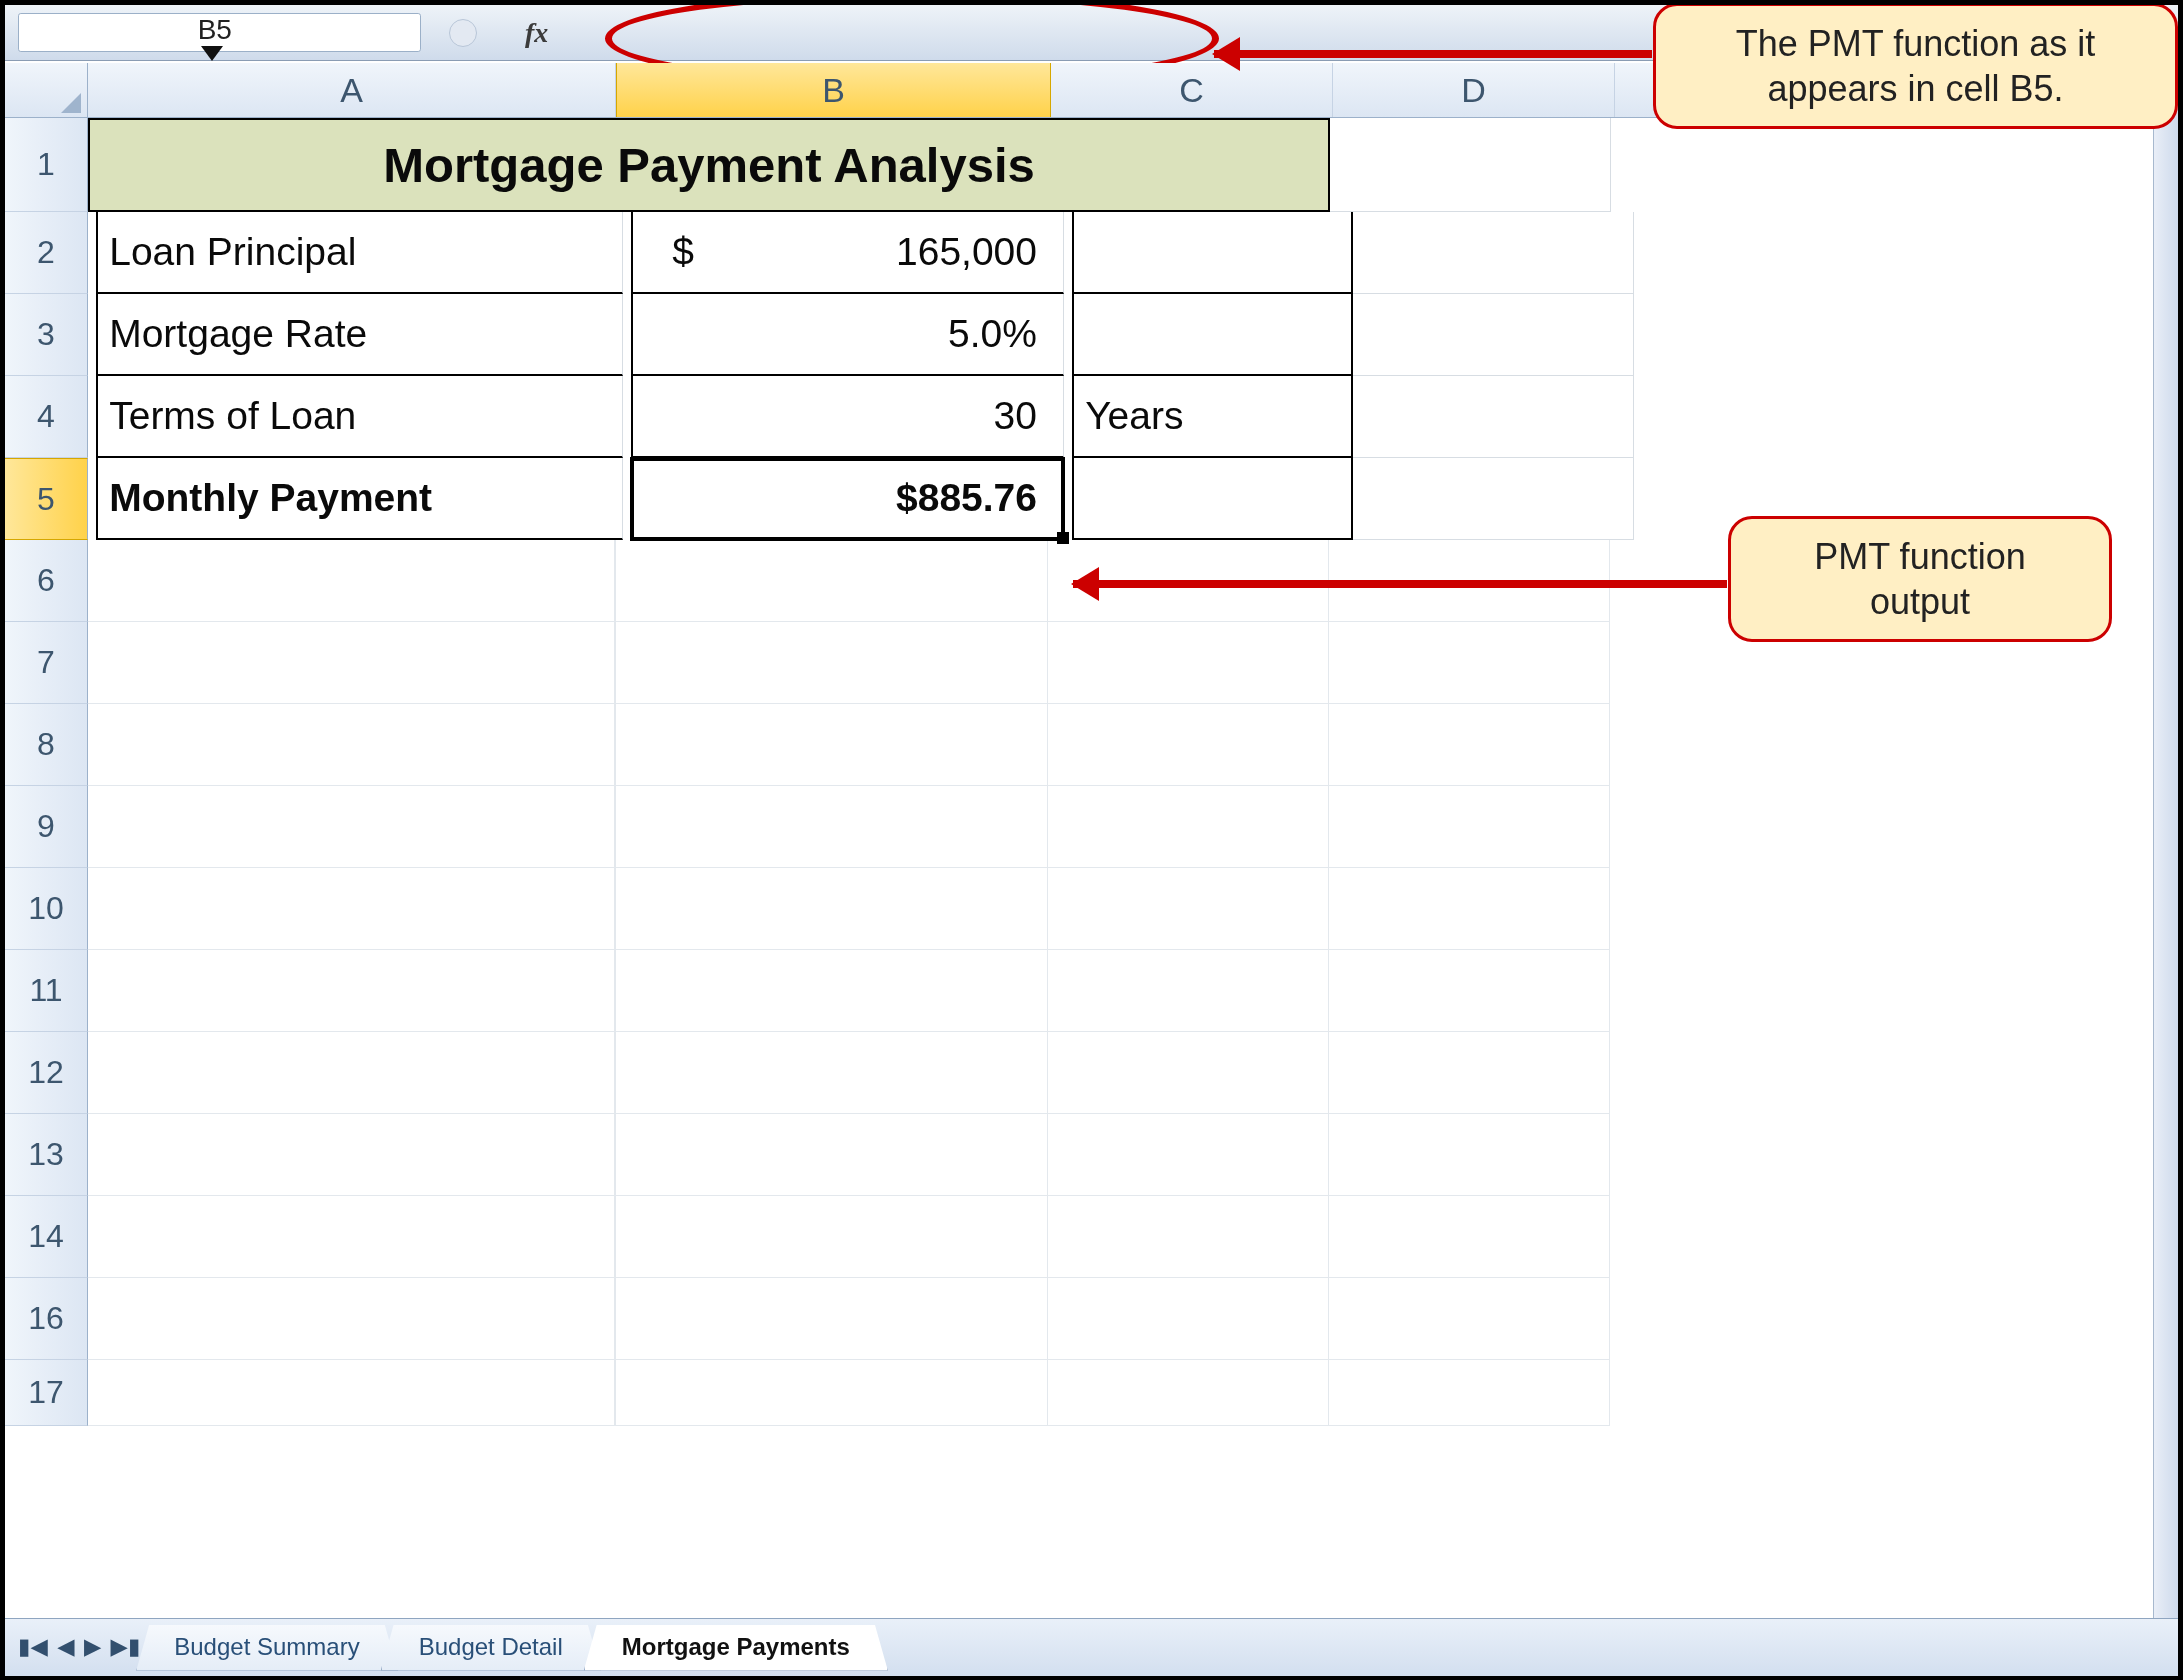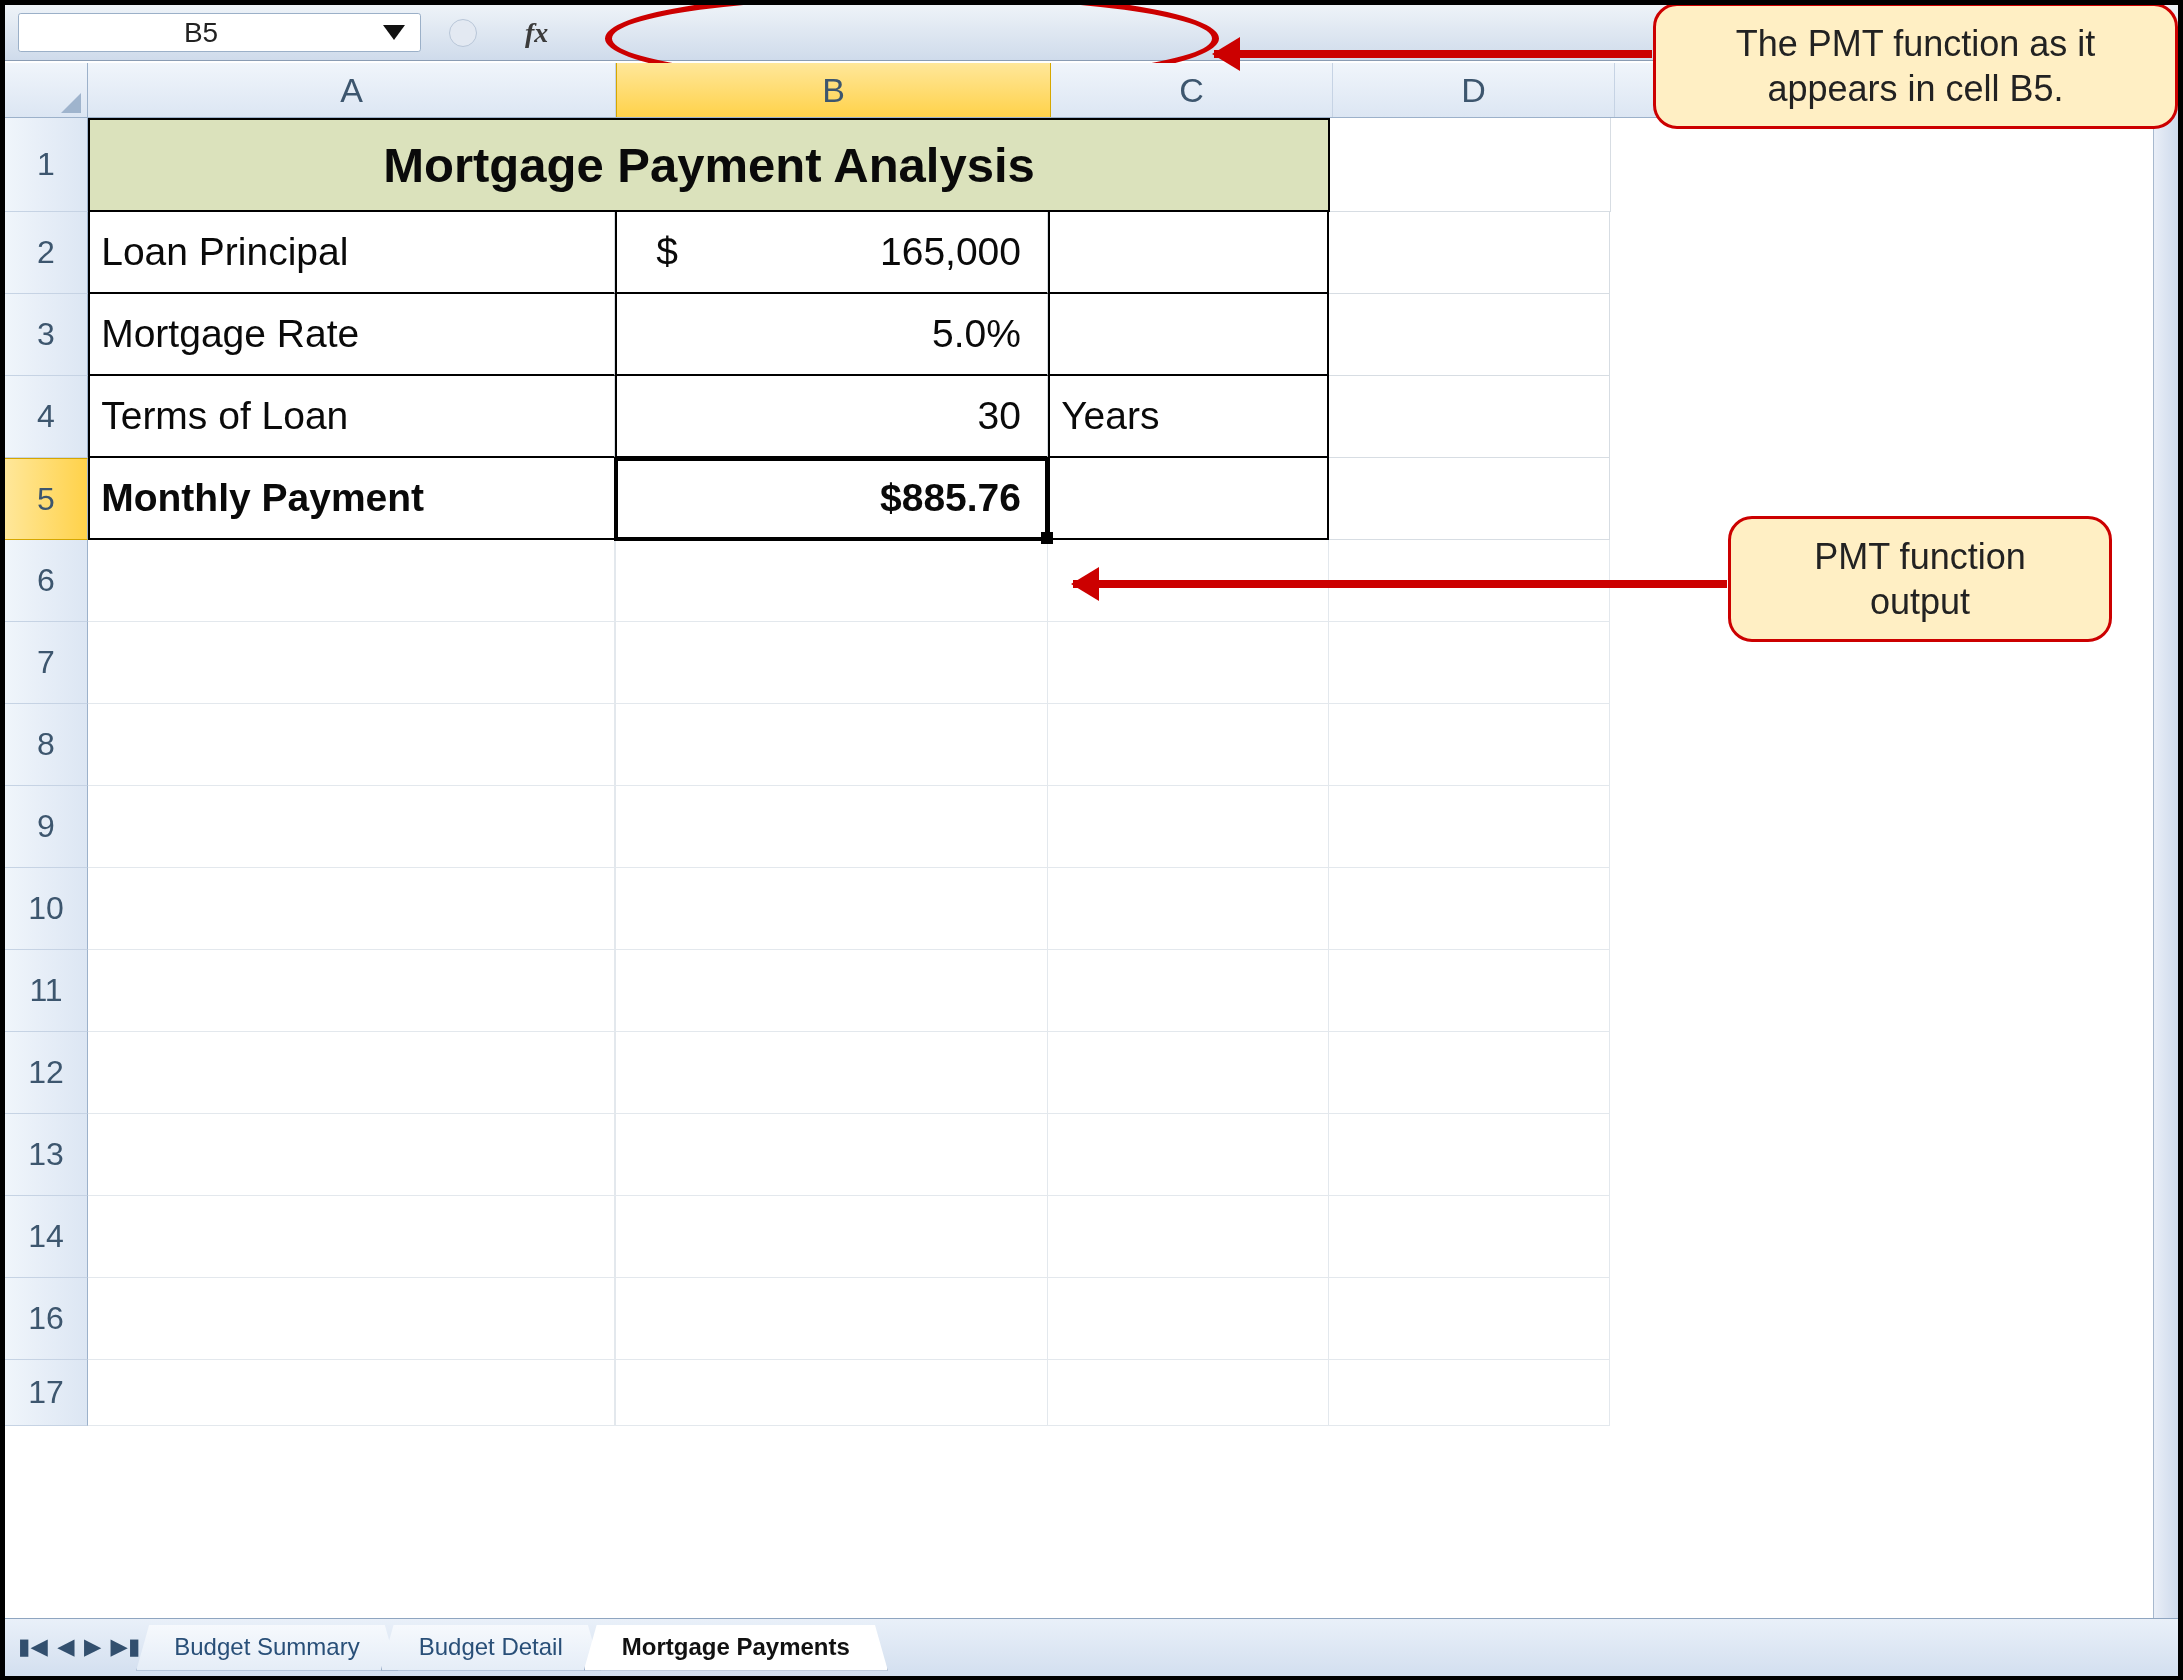--- a/index.html
+++ b/index.html
@@ -35,20 +35,21 @@
     width: 403px;
     height: 39px;
     background: #ffffff;
     border: 0.9px solid #9bb0c8;
     border-radius: 2.8px;
     display: flex;
     align-items: center;
     justify-content: space-between;
     padding: 0 9.4px 0 0;
     box-sizing: border-box;
+    flex-direction: column;
   }
   .name-box-text {
     flex: 1;
     text-align: center;
     font-size: 28px;
     color: #222;
   }
   .name-box-arrow {
     width: 0; height: 0;
     border-left: 11.2px solid transparent;
@@ -183,21 +184,21 @@
 
   
   .title-cell {
     width: 1242px; 
     background: #dbe2bc;
     border: 2.8px solid #000;
     justify-content: center;
     font-weight: bold;
     font-size: 49px;
   }
-  .tbl-bottom { border-bottom: 2.8px solid #000 !important; }
+  .tbl-bottom { border-bottom: 2.8px solid #000 !important; margin-left: 8px; }
   .tbl-left   { border-left: 2.8px solid #000 !important; }
   .tbl-right  { border-right: 2.8px solid #000 !important; }
 
   .money {
     justify-content: flex-end;
     padding-right: 26px;
   }
   .b2-wrap { width:100%; display:flex; justify-content:space-between; padding-left:28px;}
   .bold { font-weight: bold; }
 

